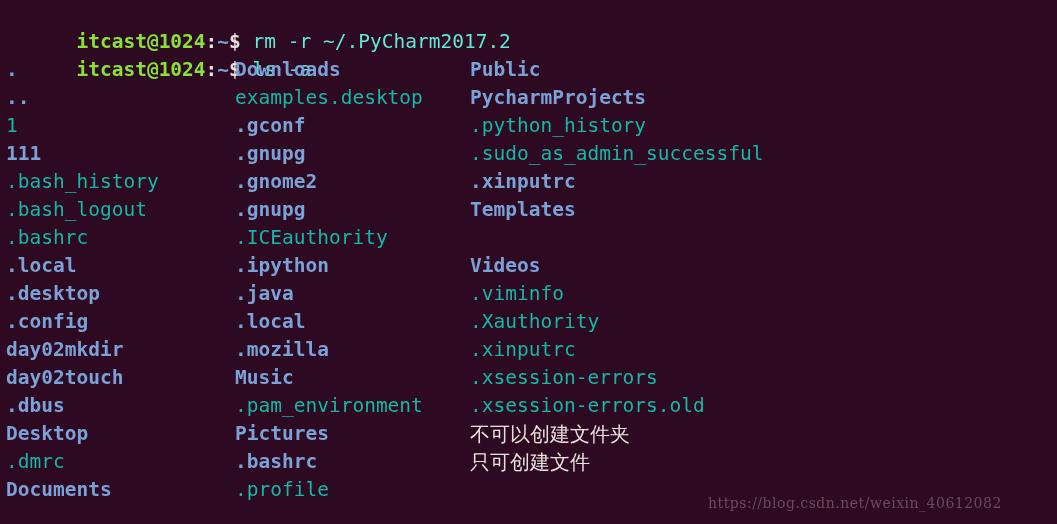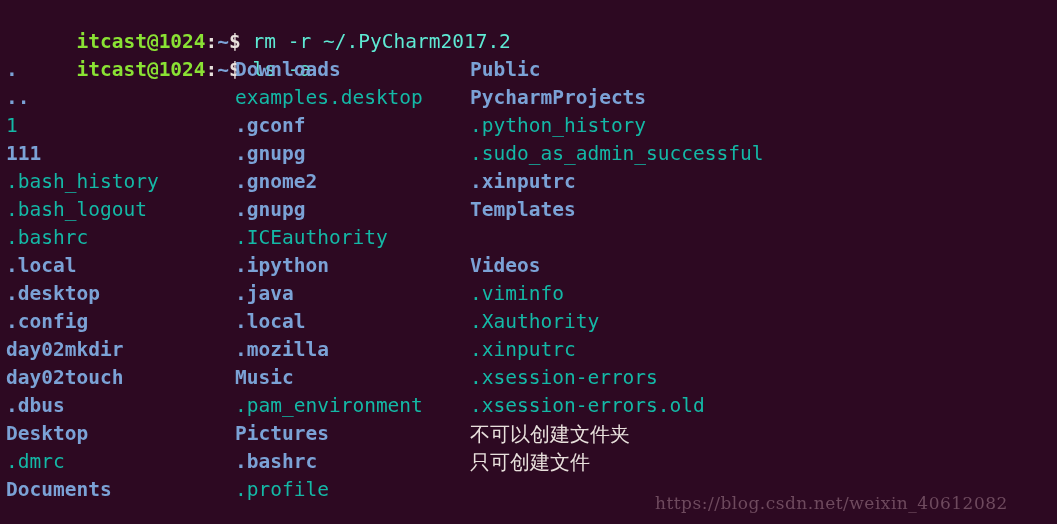--- a/index.html
+++ b/index.html
@@ -50,24 +50,24 @@
   .cjk {
     font-family: "DejaVu Sans", "Liberation Sans", sans-serif;
     font-size: 20px;
     font-weight: normal;
     color: #e8e0dc;
     letter-spacing: 0px;
   }
 
   .watermark {
     position: absolute;
-    left: 655px;
+    left: 708px;
     top: 489px;
     font-family: "DejaVu Serif", "Liberation Serif", serif;
-    font-size: 17px;
+    font-size: 14px;
     letter-spacing: 0.5px;
     color: #6e4a5e;
     white-space: pre;
   }
   .prompt-user { color: #8ae234; font-weight: bold; }
   .prompt-colon { color: #e8e0dc; font-weight: bold; }
   .prompt-path { color: #7ba2d6; font-weight: bold; }
   .prompt-dollar { color: #e8e0dc; font-weight: bold; }
   .cmd { color: #5eead4; font-weight: normal; }
 </style>

